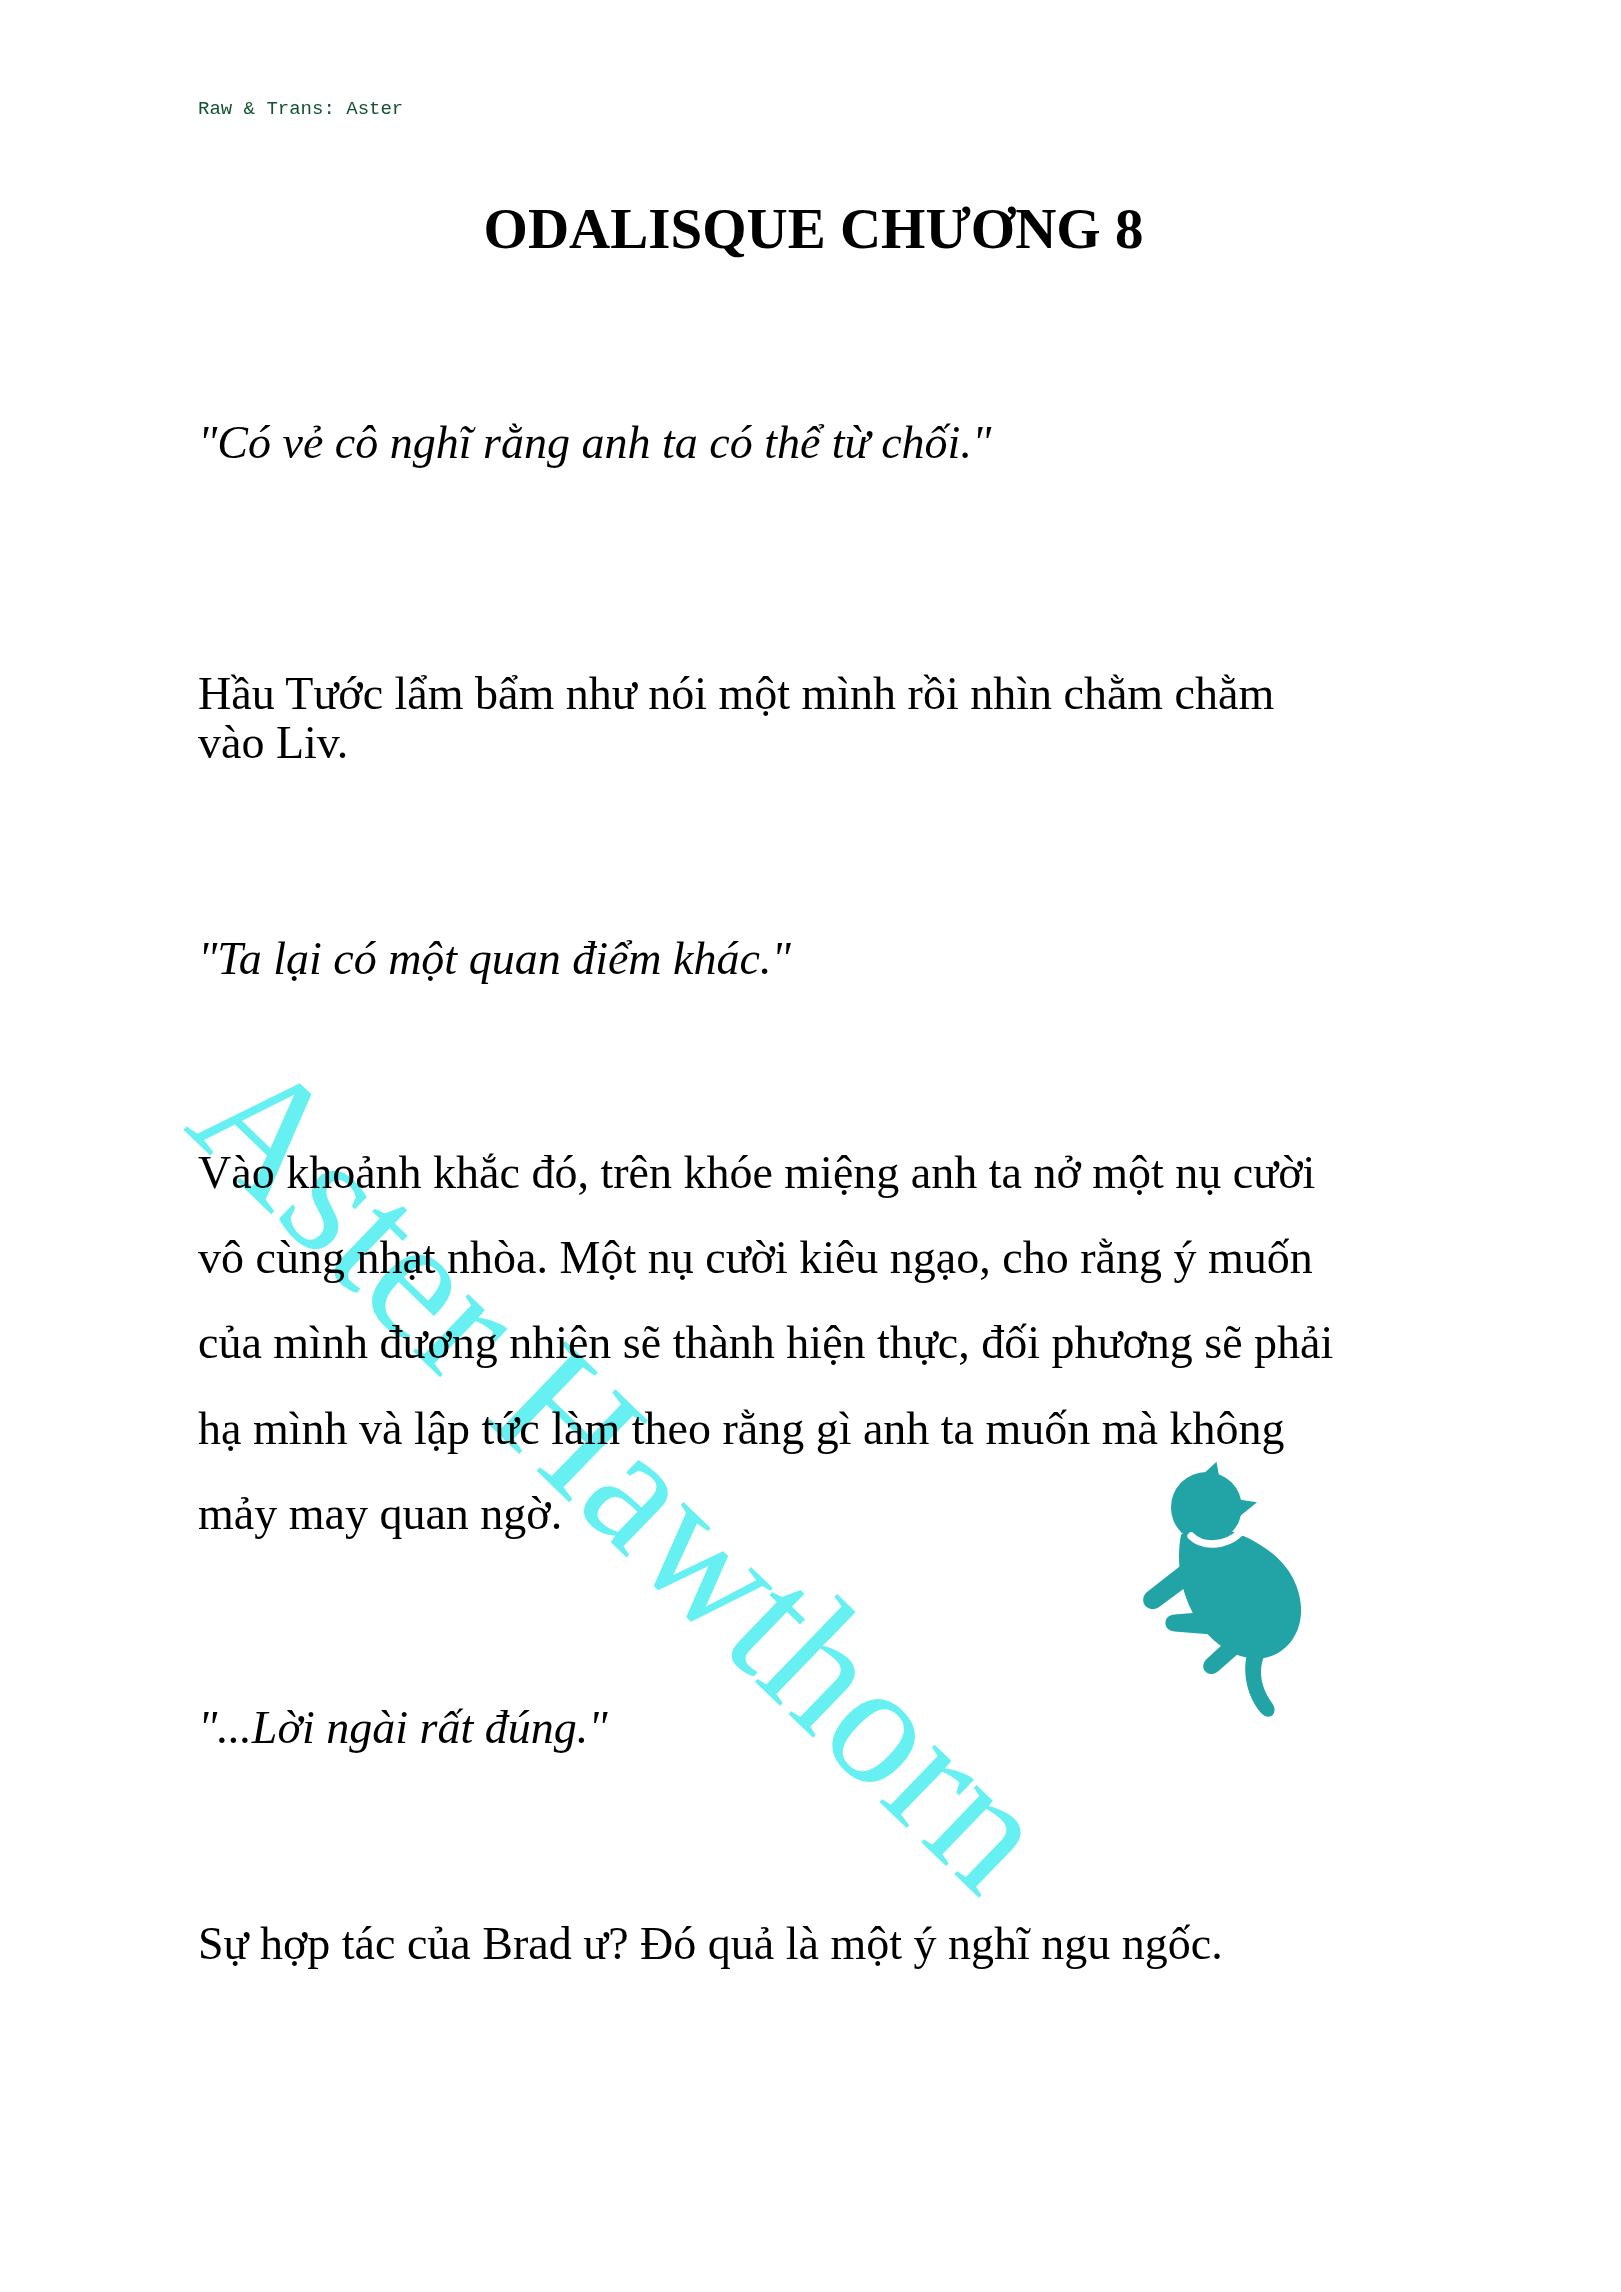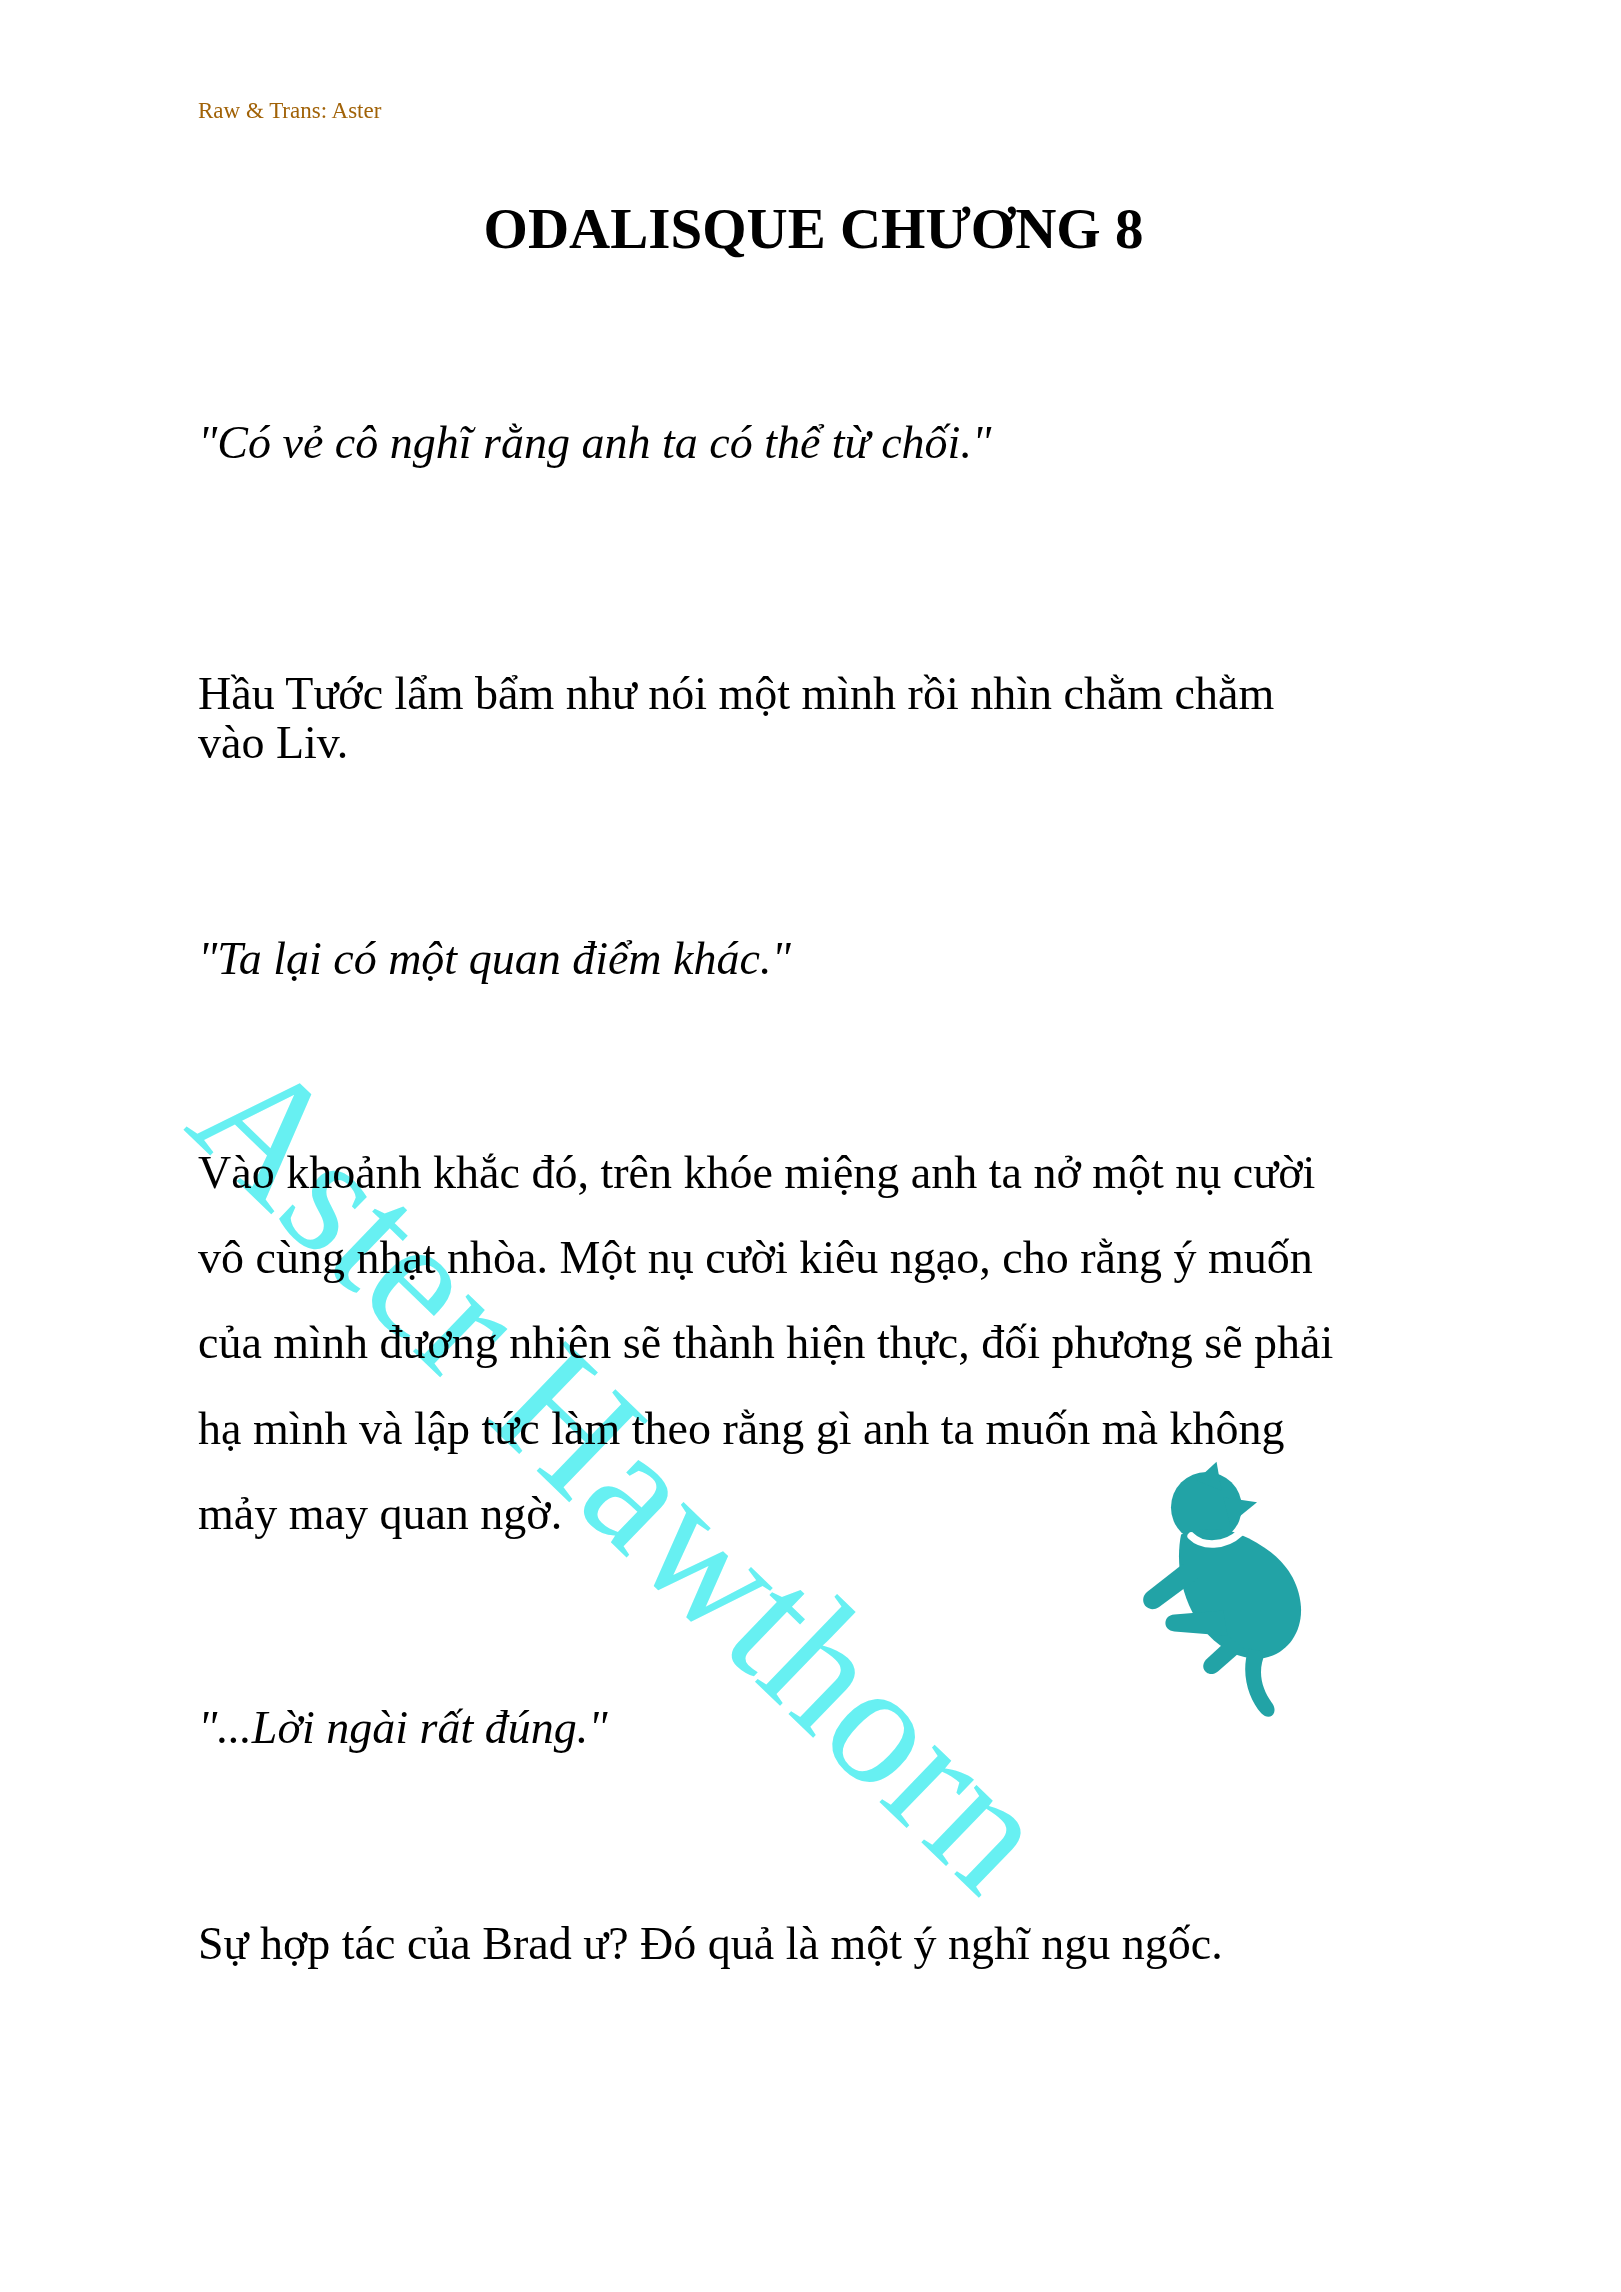--- a/index.html
+++ b/index.html
@@ -1,20 +1,20 @@
 <!DOCTYPE html>
 <html><head>
   <meta charset="utf-8">
   <style>
     html, body { margin: 0; padding: 0; background: #ffffff; }
     body { width: 1621px; height: 2293px; position: relative; overflow: hidden; }
     .page { position: absolute; left: 0; top: 0; width: 1621px; height: 2293px; background: #fff; }
     .credit {
       position: absolute; left: 198px; top: 98px;
-      font-family: Liberation Serif, serif; font-size: 23px; color: #a16207;
+      font-family: Liberation Mono, monospace; font-size: 19px; color: #14532d;
       white-space: nowrap;
     }
     .title {
       position: absolute; left: 0; top: 196px; width: 1627px; text-align: center;
       font-family: "Liberation Serif", serif; font-weight: bold; font-size: 57px; color: #000;
       letter-spacing: 0px; white-space: nowrap;
     }
     .line {
       position: absolute; left: 198px;
       font-family: "Liberation Serif", serif; font-size: 46px; color: #000;

